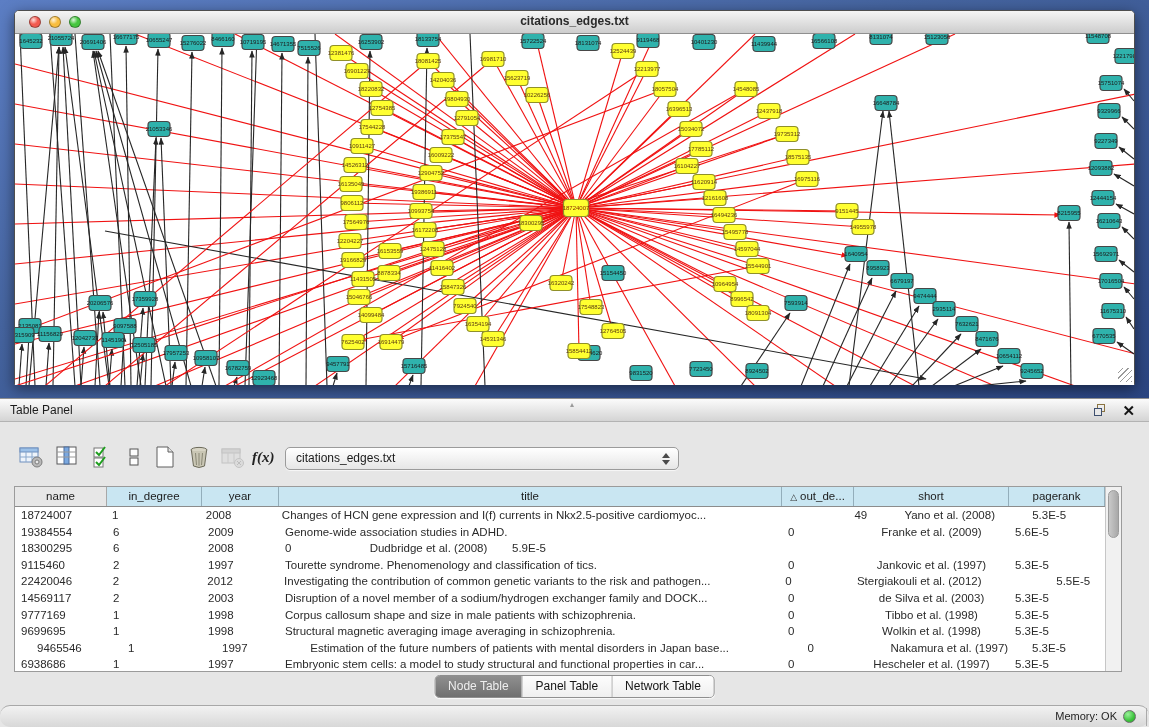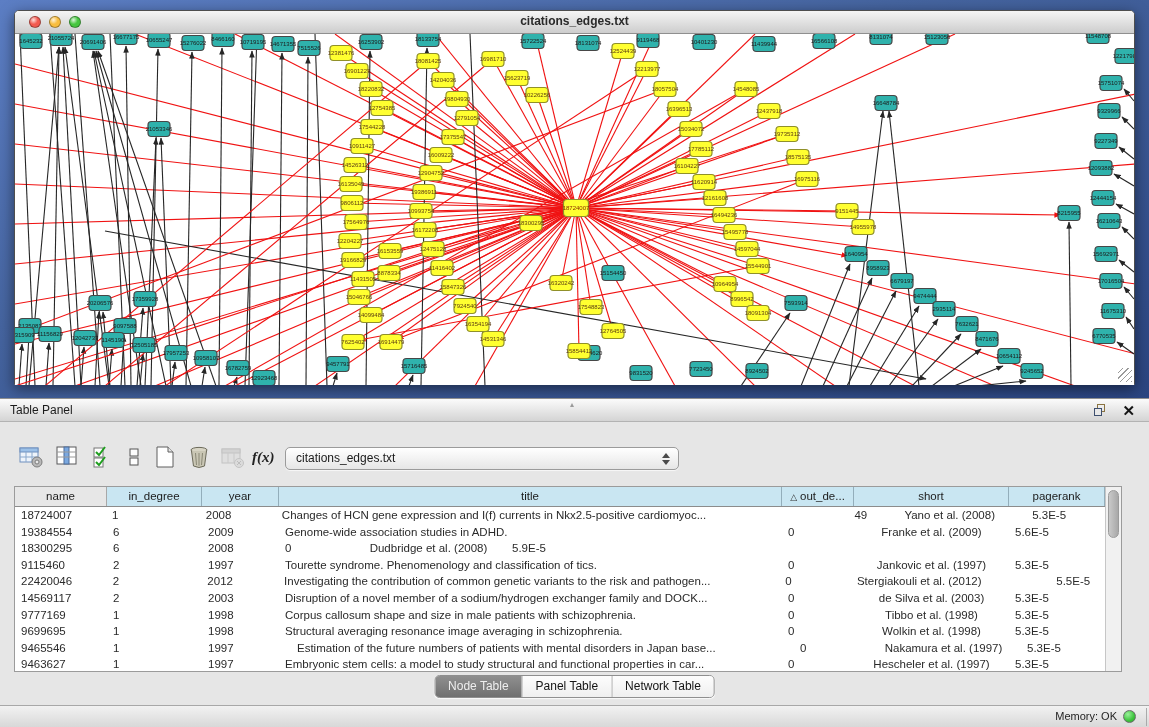--- a/index.html
+++ b/index.html
@@ -94,21 +94,21 @@
     position:absolute;left:50%;top:675px;transform:translateX(-50%);display:flex;height:21px;
     border:1px solid #8f8f8f;border-radius:5px;overflow:hidden;font-size:12px;
     box-shadow:0 1px 1px rgba(255,255,255,.8);
   }
   .seg{padding:0 13px;line-height:20px;background:linear-gradient(#fdfdfd,#efefef);color:#141414;border-left:1px solid #bdbdbd;}
   .seg:first-child{border-left:none;}
   .seg.selected{background:linear-gradient(#8f8f8f,#707070);color:#efefef;border-left:none;}
   
   .statusbar{
     position:absolute;left:0;top:705px;width:1149px;height:22px;box-sizing:border-box;
-    background:linear-gradient(#f2f2f2,#d8d8d8);border-top:1px solid #a8a8a8;
+    background:linear-gradient(#f2f2f2,#d8d8d8);border-top:1px solid #a8a8a8;border-radius:10px;
   }
   .memory{position:absolute;right:32px;top:0;font-size:11px;color:#1f1f1f;line-height:21px;}
   .mem-dot{
     position:absolute;right:13px;top:4px;width:13px;height:13px;border-radius:50%;
     background:radial-gradient(circle at 35% 30%, #9bf09b, #3ec43e 60%, #2ba32b);
     border:1px solid #6b6b6b;box-sizing:border-box;
   }
   .status-div{position:absolute;right:2px;top:2px;width:1px;height:18px;background:#aaa;}
 </style>
 </head>
@@ -1006,36 +1006,36 @@
         <div class="td" style="width: 77px; text-align: left;">1998</div>
         <div class="td" style="width: 503px; text-align: left;">Corpus callosum shape and size in male patients with schizophrenia.</div>
         <div class="td" style="width: 72px; text-align: left;">0</div>
         <div class="td" style="width: 155px; text-align: center;">Tibbo et al. (1998)</div>
         <div class="td" style="width: 96px; text-align: left;">5.3E-5</div>
       </div>
       <div class="tr">
         <div class="td" style="width: 92px; text-align: left;">9699695</div>
         <div class="td" style="width: 95px; text-align: left;">1</div>
         <div class="td" style="width: 77px; text-align: left;">1998</div>
-        <div class="td" style="width: 503px; text-align: left;">Structural averaging resonance image averaging in schizophrenia.</div>
+        <div class="td" style="width: 503px; text-align: left;">Structural magnetic averaging image averaging in schizophrenia.</div>
         <div class="td" style="width: 72px; text-align: left;">0</div>
         <div class="td" style="width: 155px; text-align: center;">Wolkin et al. (1998)</div>
         <div class="td" style="width: 96px; text-align: left;">5.3E-5</div>
       </div>
       <div class="tr">
-        <div class="td" style="width: 92px; text-align: left;">9465546</div>
+        <div class="td" style="width: 92px; text-align: left; margin-left: 16px;">9465546</div>
         <div class="td" style="width: 95px; text-align: left;">1</div>
         <div class="td" style="width: 77px; text-align: left;">1997</div>
         <div class="td" style="width: 503px; text-align: left; margin-left: 12px;">Estimation of the future numbers of patients with mental disorders in Japan base...</div>
         <div class="td" style="width: 72px; text-align: left;">0</div>
         <div class="td" style="width: 155px; text-align: center;">Nakamura et al. (1997)</div>
         <div class="td" style="width: 96px; text-align: left;">5.3E-5</div>
       </div>
       <div class="tr">
-        <div class="td" style="width: 92px; text-align: left;">9463627</div>
+        <div class="td" style="width: 92px; text-align: left;">6938686</div>
         <div class="td" style="width: 95px; text-align: left;">1</div>
         <div class="td" style="width: 77px; text-align: left;">1997</div>
         <div class="td" style="width: 503px; text-align: left;">Embryonic stem cells: a model to study structural and functional properties in car...</div>
         <div class="td" style="width: 72px; text-align: left;">0</div>
         <div class="td" style="width: 155px; text-align: center;">Hescheler et al. (1997)</div>
         <div class="td" style="width: 96px; text-align: left;">5.3E-5</div>
       </div>
     </div>
   <div class="vscroll">
       <div class="vthumb"></div>

